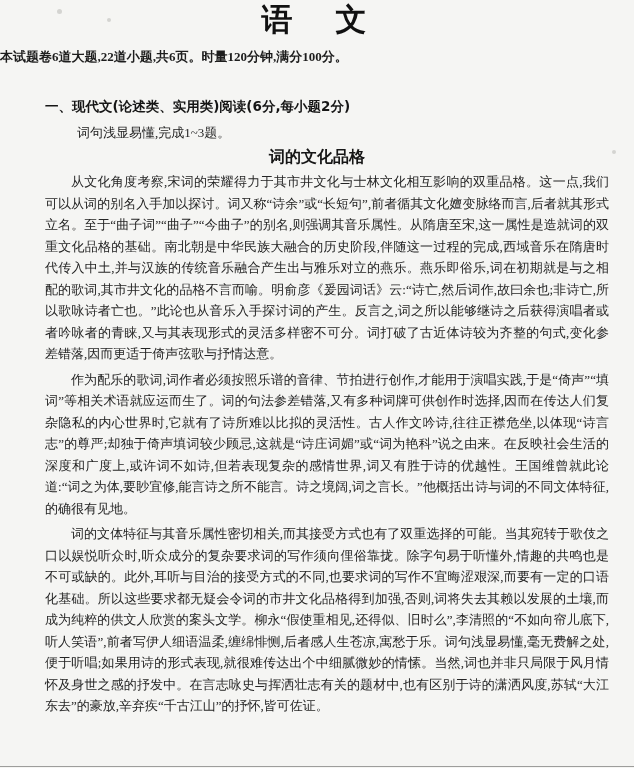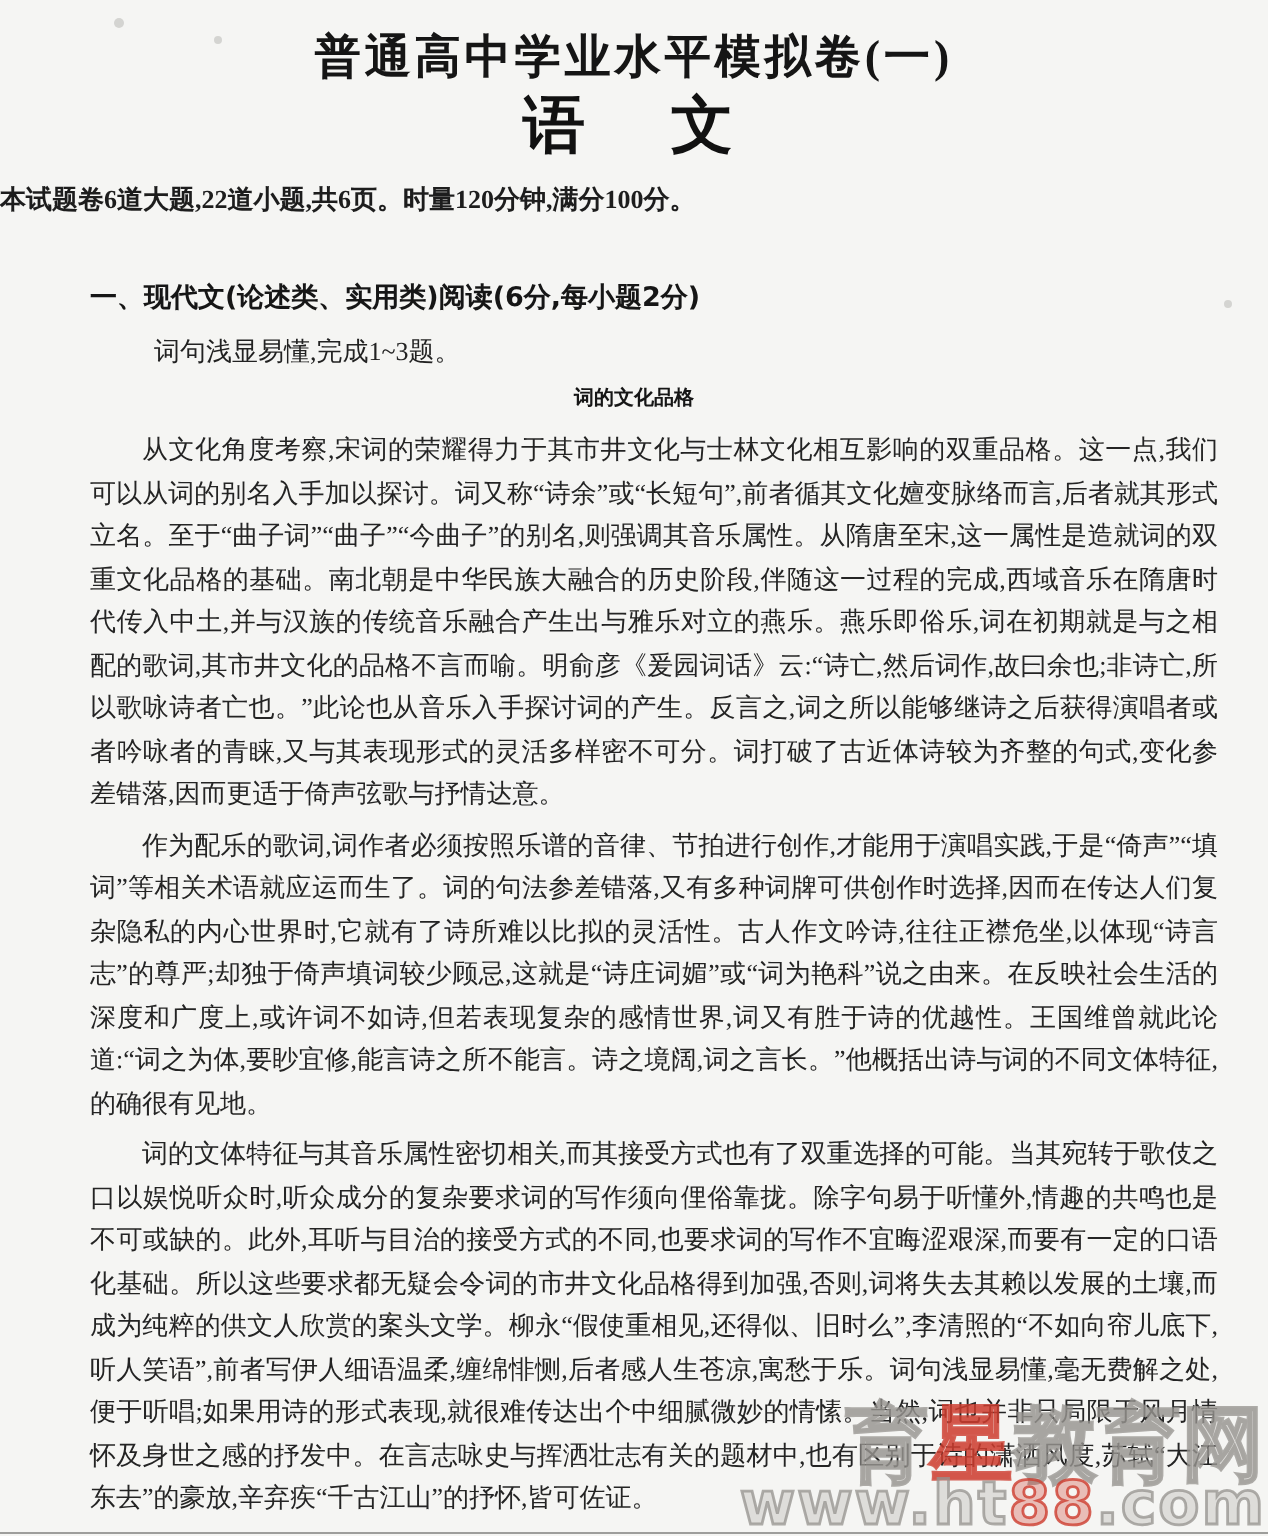--- a/index.html
+++ b/index.html
@@ -54,21 +54,21 @@
     color: #161616;
   }
   .instruction {
     margin: 9px 0 0 77px;
     font-size: 13px;
     line-height: 17px;
     color: #222;
   }
   .article-title {
     margin: 7px 0 0 0;
-    font-size: 10px;
+    font-size: 16px;
     line-height: 17px;
     font-weight: bold;
     text-align: center;
     font-family: "DejaVu Sans", "Liberation Sans", sans-serif;
     color: #161616;
   }
 
   
   .article { padding: 0 25px 0 45px; }
   .article p {
@@ -133,38 +133,29 @@
 </style>
 </head>
 <body>
 
 <div class="page">
 
   <div class="speck speck-1"></div>
   <div class="speck speck-2"></div>
   <div class="speck speck-3"></div>
 
-  <h1 class="exam-title">普通高中学业水平模拟卷(一)</h1>
   <h2 class="subject-title">语　文</h2>
   <p class="exam-info">本试题卷6道大题,22道小题,共6页。时量120分钟,满分100分。</p>
 
   <div class="section-heading">一、现代文(论述类、实用类)阅读(6分,每小题2分)</div>
   <p class="instruction">词句浅显易懂,完成1~3题。</p>
   <h3 class="article-title">词的文化品格</h3>
 
   <div class="article">
     <p class="first">从文化角度考察,宋词的荣耀得力于其市井文化与士林文化相互影响的双重品格。这一点,我们可以从词的别名入手加以探讨。词又称“诗余”或“长短句”,前者循其文化嬗变脉络而言,后者就其形式立名。至于“曲子词”“曲子”“今曲子”的别名,则强调其音乐属性。从隋唐至宋,这一属性是造就词的双重文化品格的基础。南北朝是中华民族大融合的历史阶段,伴随这一过程的完成,西域音乐在隋唐时代传入中土,并与汉族的传统音乐融合产生出与雅乐对立的燕乐。燕乐即俗乐,词在初期就是与之相配的歌词,其市井文化的品格不言而喻。明俞彦《爰园词话》云:“诗亡,然后词作,故曰余也;非诗亡,所以歌咏诗者亡也。”此论也从音乐入手探讨词的产生。反言之,词之所以能够继诗之后获得演唱者或者吟咏者的青睐,又与其表现形式的灵活多样密不可分。词打破了古近体诗较为齐整的句式,变化参差错落,因而更适于倚声弦歌与抒情达意。</p>
     <p>作为配乐的歌词,词作者必须按照乐谱的音律、节拍进行创作,才能用于演唱实践,于是“倚声”“填词”等相关术语就应运而生了。词的句法参差错落,又有多种词牌可供创作时选择,因而在传达人们复杂隐私的内心世界时,它就有了诗所难以比拟的灵活性。古人作文吟诗,往往正襟危坐,以体现“诗言志”的尊严;却独于倚声填词较少顾忌,这就是“诗庄词媚”或“词为艳科”说之由来。在反映社会生活的深度和广度上,或许词不如诗,但若表现复杂的感情世界,词又有胜于诗的优越性。王国维曾就此论道:“词之为体,要眇宜修,能言诗之所不能言。诗之境阔,词之言长。”他概括出诗与词的不同文体特征,的确很有见地。</p>
     <p>词的文体特征与其音乐属性密切相关,而其接受方式也有了双重选择的可能。当其宛转于歌伎之口以娱悦听众时,听众成分的复杂要求词的写作须向俚俗靠拢。除字句易于听懂外,情趣的共鸣也是不可或缺的。此外,耳听与目治的接受方式的不同,也要求词的写作不宜晦涩艰深,而要有一定的口语化基础。所以这些要求都无疑会令词的市井文化品格得到加强,否则,词将失去其赖以发展的土壤,而成为纯粹的供文人欣赏的案头文学。柳永“假使重相见,还得似、旧时么”,李清照的“不如向帘儿底下,听人笑语”,前者写伊人细语温柔,缠绵悱恻,后者感人生苍凉,寓愁于乐。词句浅显易懂,毫无费解之处,便于听唱;如果用诗的形式表现,就很难传达出个中细腻微妙的情愫。当然,词也并非只局限于风月情怀及身世之感的抒发中。在言志咏史与挥洒壮志有关的题材中,也有区别于诗的潇洒风度,苏轼“大江东去”的豪放,辛弃疾“千古江山”的抒怀,皆可佐证。</p>
   </div>
 
-  <div class="watermark">
-    <div class="wm-name">
-      <span class="wm-gray">育</span><span class="wm-red">星</span><span class="wm-gray">教育网</span>
-    </div>
-    <div class="wm-url">
-      <span class="wm-gray">www.ht</span><span class="wm-red">88</span><span class="wm-gray">.com</span>
-    </div>
-  </div>
 
   <div class="bottom-rule"></div>
 
 </div>
 
 </body></html>

